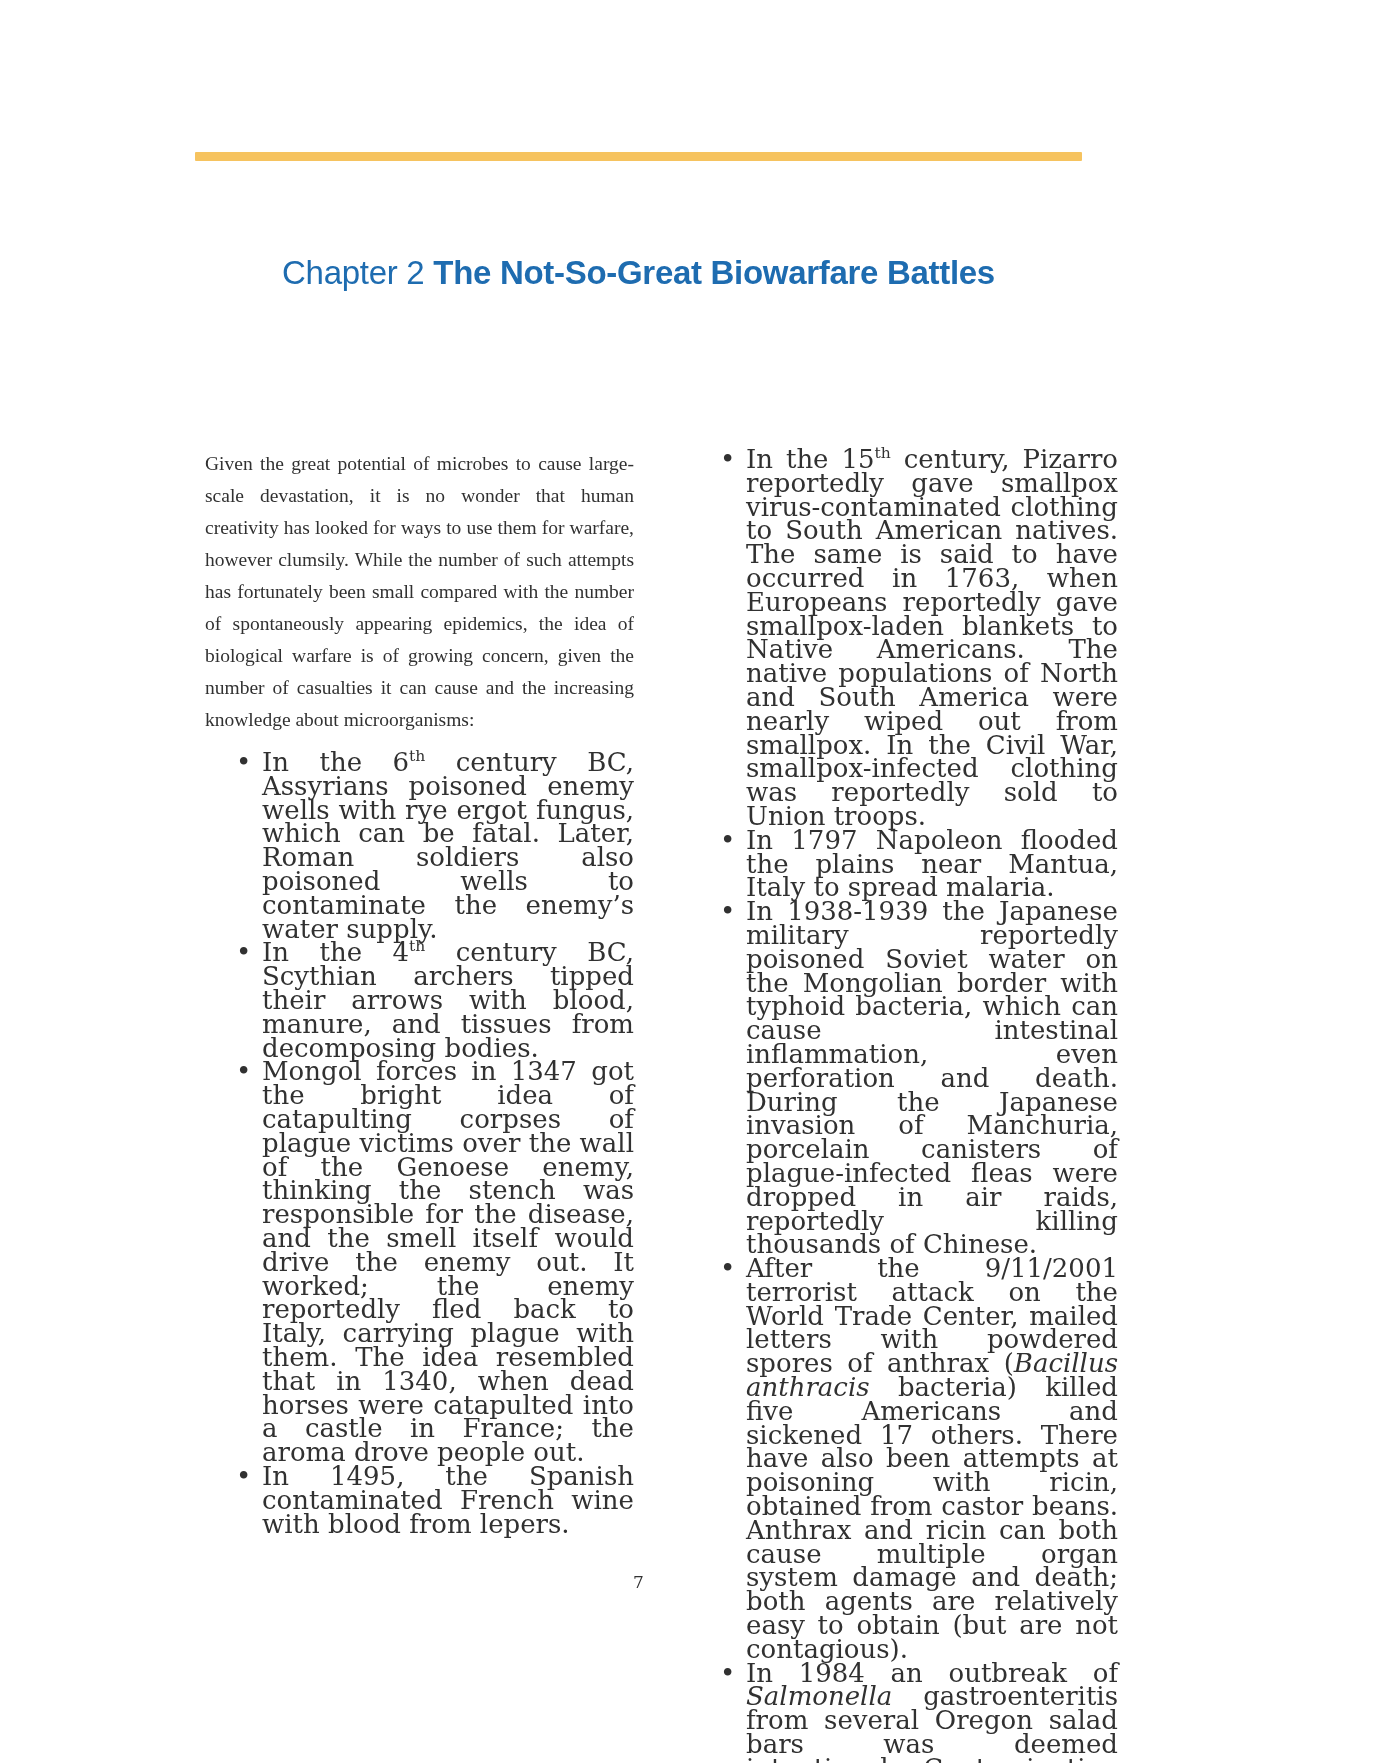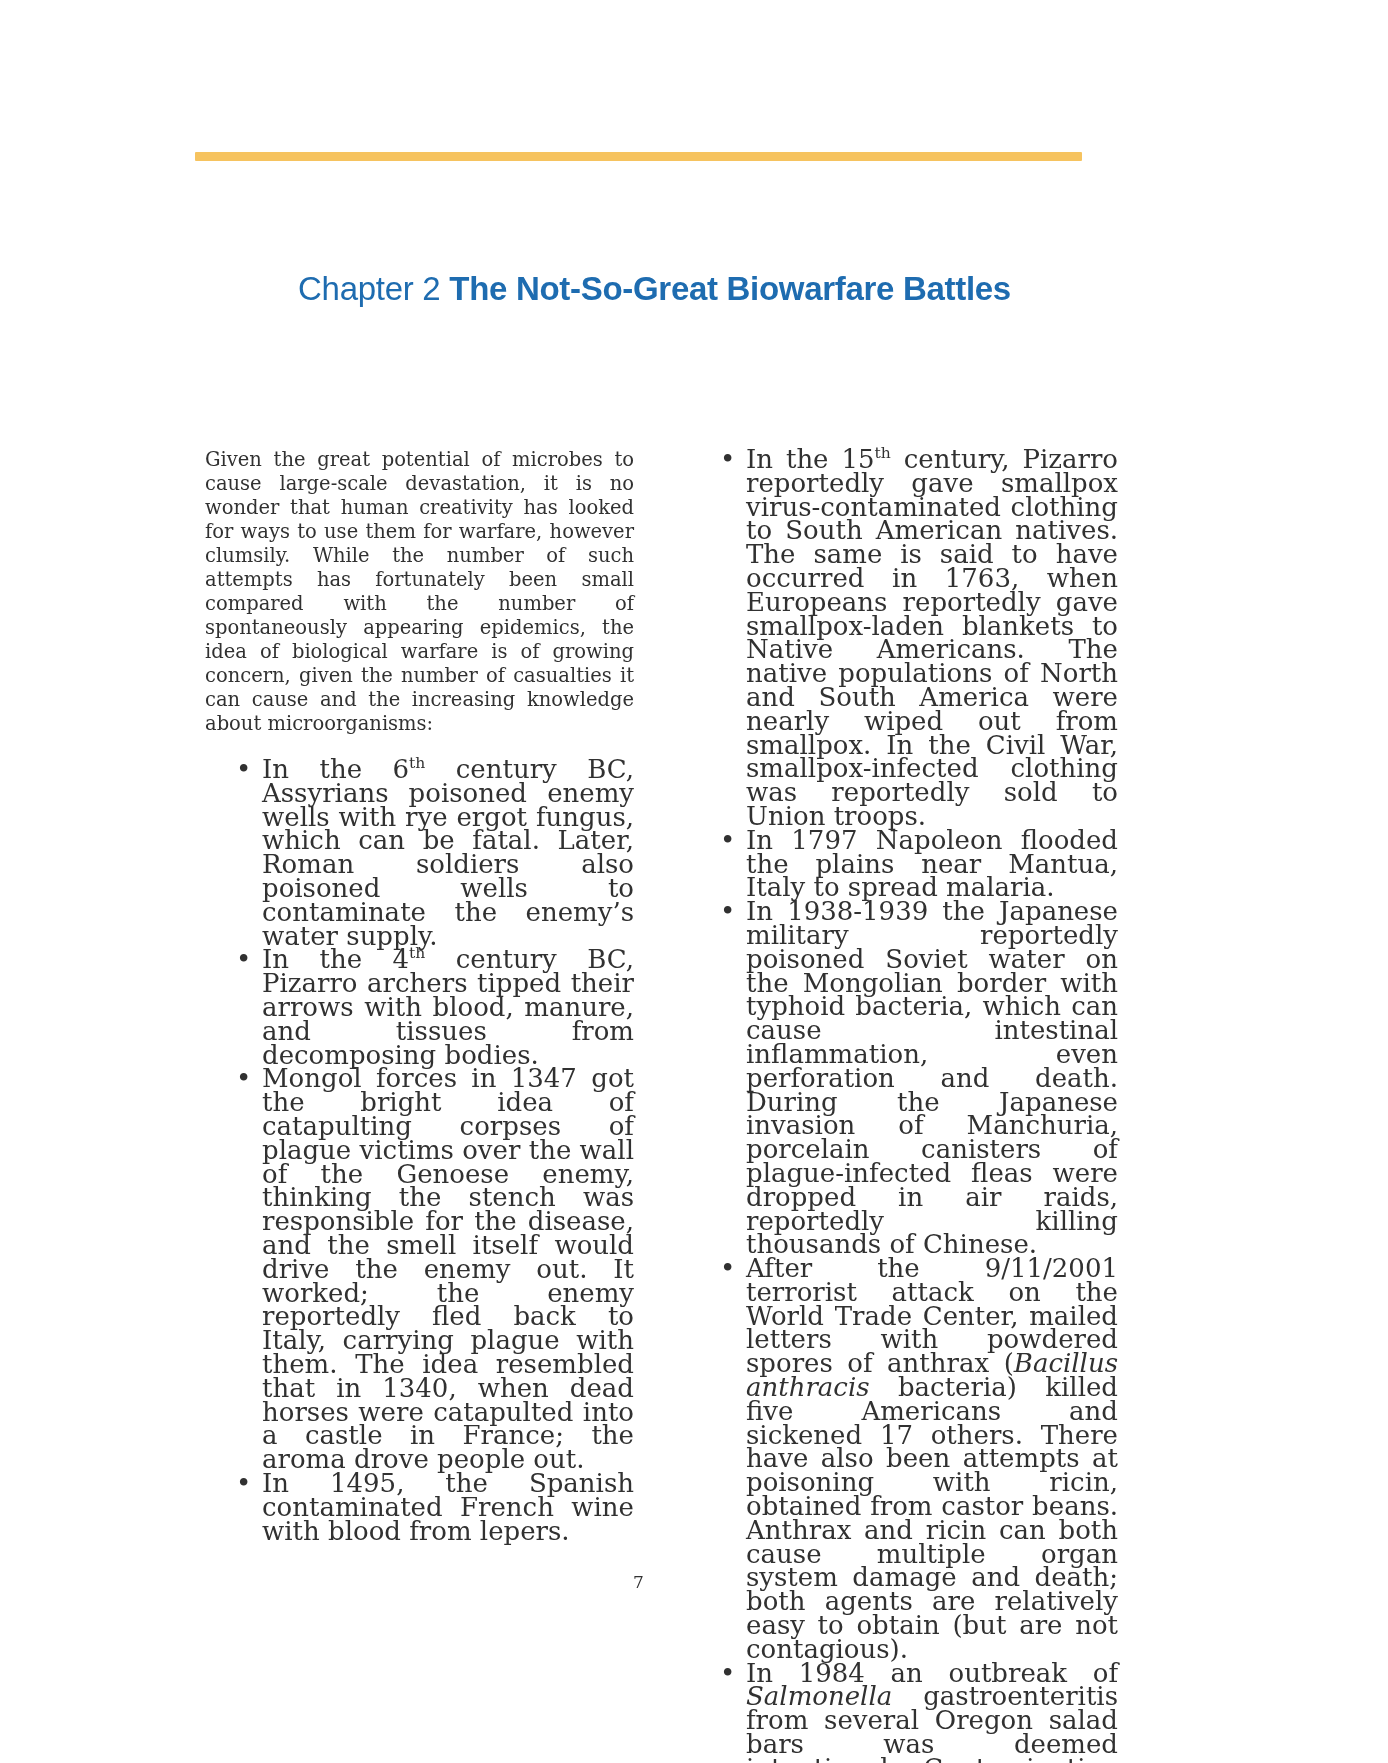--- a/index.html
+++ b/index.html
@@ -19,21 +19,21 @@
     width: 887px;
     height: 9px;
     background: #f6c35f;
     border-radius: 1px;
   }
   .chapter-heading {
     position: absolute;
     left: 133px;
     top: 252px;
     width: 1011px;
-    margin: 16px;
+    margin: 0;
     text-align: center;
     font-family: "Liberation Sans", "DejaVu Sans", sans-serif;
     font-size: 33px;
     line-height: 42px;
     color: #1e6cb0;
     font-weight: 400;
     letter-spacing: -0.3px;
     white-space: nowrap;
   }
   .chapter-num { font-weight: 400; margin-right: 9px; }
@@ -41,24 +41,25 @@
   .columns {
     position: absolute;
     left: 205px;
     top: 448px;
     width: 914px;
     display: flex;
     gap: 55px;
   }
   .col { flex: 0 0 429px; width: 429px; }
   .intro {
-    margin: 0 0 22px 0;
+    margin: 0 0 15px 0;
     font-size: 19.5px;
-    line-height: 24px;
+    line-height: 32px;
     text-align: justify;
+    font-family: Liberation Serif, serif;
   }
   ul.bullets {
     margin: 0;
     padding: 0;
     list-style: none;
   }
   ul.bullets li {
     position: relative;
     padding-left: 57px;
     font-size: 26px;
@@ -95,21 +96,21 @@
 
   <h1 class="chapter-heading" style="color: rgb(30, 108, 176);">
     <span class="chapter-num">Chapter 2</span><span class="chapter-name">The Not-So-Great Biowarfare Battles</span>
   </h1>
 
   <div class="columns">
     <div class="col col-left">
       <p class="intro">Given the great potential of microbes to cause large-scale devastation, it is no wonder that human creativity has looked for ways to use them for warfare, however clumsily. While the number of such attempts has fortunately been small compared with the number of spontaneously appearing epidemics, the idea of biological warfare is of growing concern, given the number of casualties it can cause and the increasing knowledge about microorganisms:</p>
       <ul class="bullets" id="left-list">
           <li><span>In the 6</span><sup>th</sup><span> century BC, Assyrians poisoned enemy wells with rye ergot fungus, which can be fatal. Later, Roman soldiers also poisoned wells to contaminate the enemy’s water supply.</span></li>
-          <li><span>In the 4</span><sup>th</sup><span> century BC, Pizarro archers tipped their arrows with blood, manure, and tissues from decomposing bodies.</span></li>
+          <li><span>In the 4</span><sup>th</sup><span> century BC, Scythian archers tipped their arrows with blood, manure, and tissues from decomposing bodies.</span></li>
           <li><span>Mongol forces in 1347 got the bright idea of catapulting corpses of plague victims over the wall of the Genoese enemy, thinking the stench was responsible for the disease, and the smell itself would drive the enemy out. It worked; the enemy reportedly fled back to Italy, carrying plague with them. The idea resembled that in 1340, when dead horses were catapulted into a castle in France; the aroma drove people out.</span></li>
           <li><span>In 1495, the Spanish contaminated French wine with blood from lepers.</span></li>
         </ul>
     </div>
     <div class="col col-right">
       <ul class="bullets" id="right-list">
           <li><span>In the 15</span><sup>th</sup><span> century, Pizarro reportedly gave smallpox virus-contaminated clothing to South American natives. The same is said to have occurred in 1763, when Europeans reportedly gave smallpox-laden blankets to Native Americans. The native populations of North and South America were nearly wiped out from smallpox. In the Civil War, smallpox-infected clothing was reportedly sold to Union troops.</span></li>
           <li><span>In 1797 Napoleon flooded the plains near Mantua, Italy to spread malaria.</span></li>
           <li><span>In 1938-1939 the Japanese military reportedly poisoned Soviet water on the Mongolian border with typhoid bacteria, which can cause intestinal inflammation, even perforation and death. During the Japanese invasion of Manchuria, porcelain canisters of plague-infected fleas were dropped in air raids, reportedly killing thousands of Chinese.</span></li>
           <li><span>After the 9/11/2001 terrorist attack on the World Trade Center, mailed letters with powdered spores of anthrax (</span><i>Bacillus anthracis</i><span> bacteria) killed five Americans and sickened 17 others. There have also been attempts at poisoning with ricin, obtained from castor beans. Anthrax and ricin can both cause multiple organ system damage and death; both agents are relatively easy to obtain (but are not contagious).</span></li>

